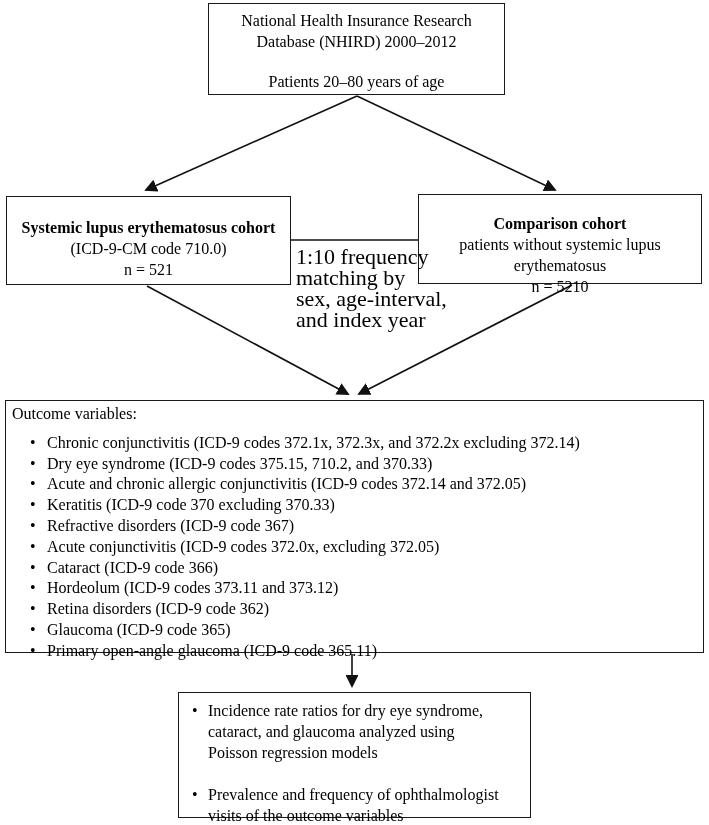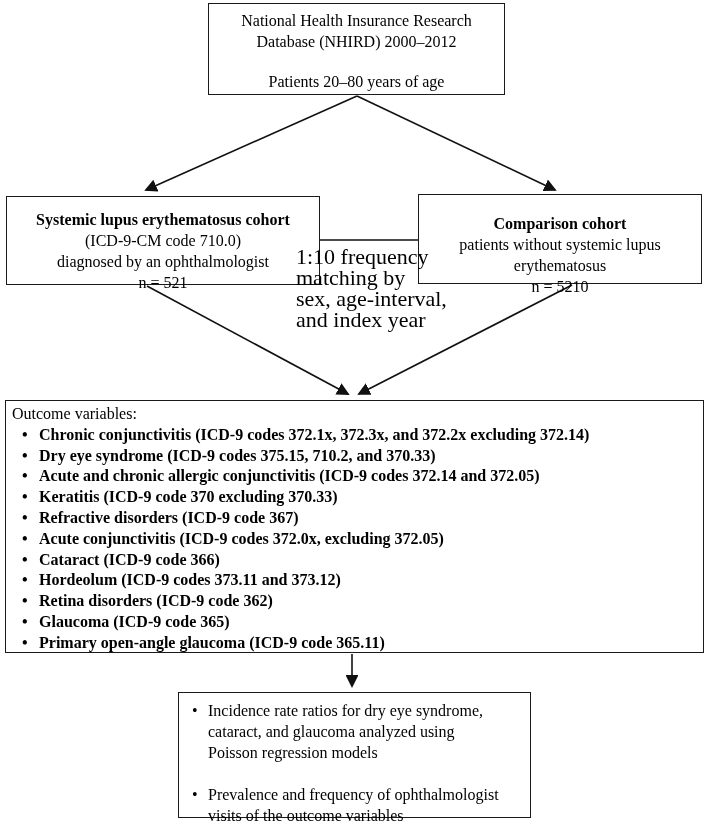--- a/index.html
+++ b/index.html
@@ -23,36 +23,36 @@
   }
   .centered { text-align: center; }
   .line { display: block; }
   .bold { font-weight: bold; }
 
   
   #box-source { left: 208px; top: 3px; width: 297px; height: 92px; padding-top: 6px; }
   #box-source .gap-line { margin-top: 19px; }
 
   
-  #box-sle  { left: 6px;   top: 196px; width: 314px; height: 89px; padding-top: 12px; }
+  #box-sle  { left: 6px;   top: 196px; width: 285px; height: 89px; padding-top: 20px; }
   #box-comp { left: 418px; top: 194px; width: 284px; height: 90px; padding-top: 18px; }
 
   
   #matching-note {
     position: absolute; left: 296px; top: 246px; width: 125px;
     font-size: 22px; line-height: 21px; white-space: nowrap;
   }
 
   
   #box-outcomes {
     left: 5px; top: 400px; width: 699px; height: 253px;
     padding: 3px 8px 0 6px; line-height: 20.8px;
   }
   #box-outcomes .title { display: block; }
-  .out-list { margin: 0; padding: 0; list-style: none; font-weight: bold; }
+  .out-list { margin: 8px; padding: 0; list-style: none; }
   .out-item { position: relative; padding-left: 27px; }
   .out-item::before {
     content: "\2022";
     position: absolute; left: 10px; top: 0;
   }
 
   
   #box-analysis {
     left: 178px; top: 692px; width: 353px; height: 126px;
     padding: 7px 8px 0 0; line-height: 21px;
@@ -92,21 +92,20 @@
 
   <div id="box-source" class="node centered">
     <span class="line">National Health Insurance Research</span>
     <span class="line">Database (NHIRD) 2000–2012</span>
     <span class="line gap-line">Patients 20–80 years of age</span>
   </div>
 
   <div id="box-sle" class="node centered">
     <span class="line bold">Systemic lupus erythematosus cohort</span>
     <span class="line">(ICD-9-CM code 710.0)</span>
-    <span class="line">diagnosed by an ophthalmologist</span>
     <span class="line">n = 521</span>
   </div>
 
   <div id="box-comp" class="node centered">
     <span class="line bold">Comparison cohort</span>
     <span class="line">patients without systemic lupus</span>
     <span class="line">erythematosus</span>
     <span class="line">n = 5210</span>
   </div>
 

